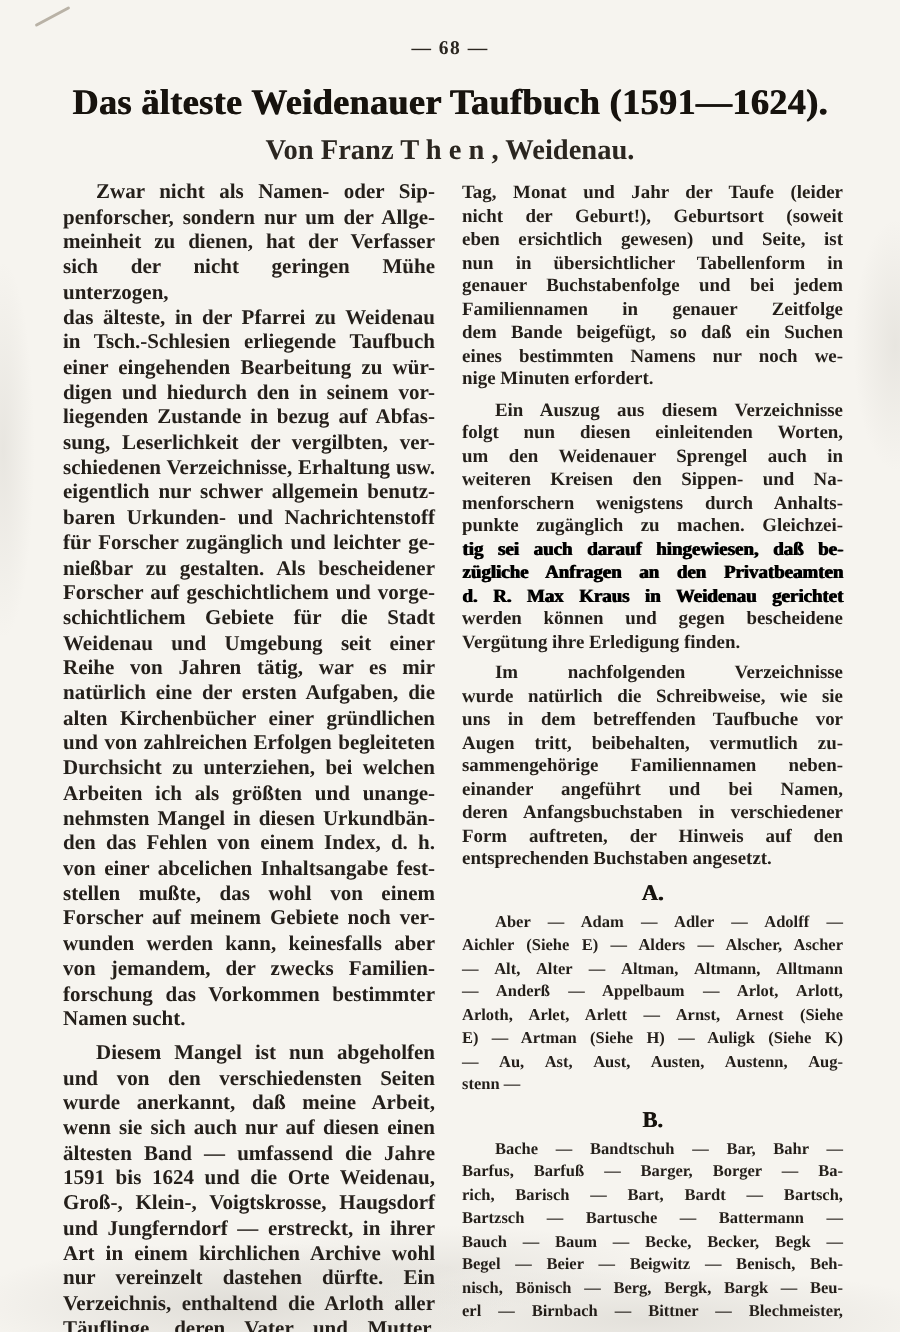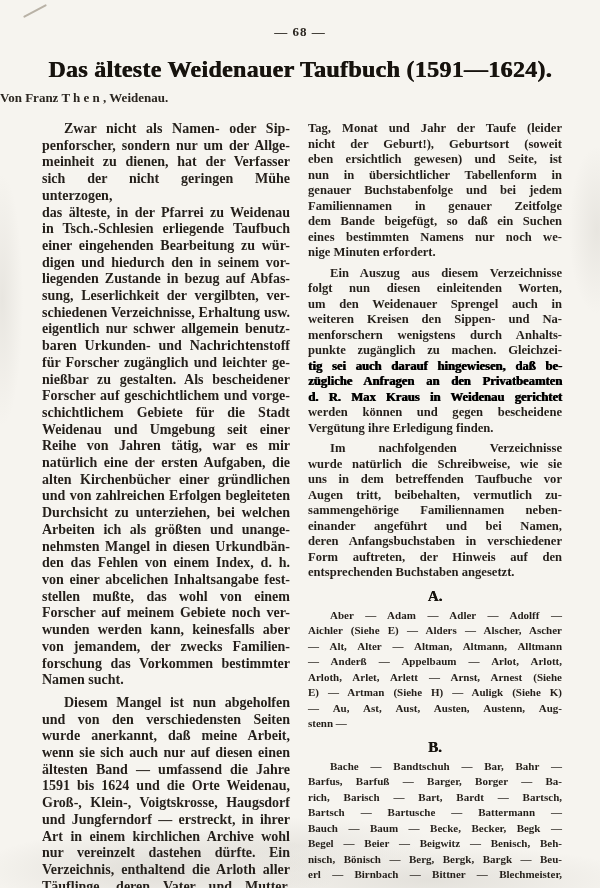--- a/index.html
+++ b/index.html
@@ -26,22 +26,22 @@
     position:absolute;top:24px;left:0;right:0;text-align:center;
     font-size:13px;letter-spacing:1px;font-weight:bold;color:#2b2620;
   }
   .title{
     position:absolute;top:56px;left:0;right:0;text-align:center;
     font-size:24px;font-weight:bold;color:#17130e;
     text-shadow:0.6px 0 0 currentColor;
     letter-spacing:0.3px;
   }
   .byline{
-    position:absolute;top:90px;left:0;right:0;text-align:left;
-    font-size:13px;color:#2b2620;font-weight:bold;
+    position:absolute;top:90px;left:0;right:0;text-align:center;
+    font-size:19px;color:#2b2620;font-weight:bold;
   }
   .col{position:absolute;top:121px;font-weight:bold;}
   .col-left{left:42px;width:248px;font-size:14px;}
   .col-right{left:308px;width:254px;font-size:12.6px;}
   .line{
     text-align:justify;text-align-last:justify;
     white-space:normal;
   }
   .col-left .line{line-height:16.7px;}
   .col-right .line{line-height:15.5px;}
@@ -164,20 +164,20 @@
         <div class="line">Arloth, Arlet, Arlett — Arnst, Arnest (Siehe</div>
         <div class="line">E) — Artman (Siehe H) — Auligk (Siehe K)</div>
         <div class="line">— Au, Ast, Aust, Austen, Austenn, Aug-</div>
         <div class="line last">stenn —</div>
       </div>
       <div class="section-heading">B.</div>
       <div class="para names">
         <div class="line indent">Bache — Bandtschuh — Bar, Bahr —</div>
         <div class="line">Barfus, Barfuß — Barger, Borger — Ba-</div>
         <div class="line">rich, Barisch — Bart, Bardt — Bartsch,</div>
-        <div class="line">Bartsch — Bartusche — Battermann —</div>
+        <div class="line">Bartzsch — Bartusche — Battermann —</div>
         <div class="line">Bauch — Baum — Becke, Becker, Begk —</div>
         <div class="line">Begel — Beier — Beigwitz — Benisch, Beh-</div>
         <div class="line">nisch, Bönisch — Berg, Bergk, Bargk — Beu-</div>
         <div class="line">erl — Birnbach — Bittner — Blechmeister,</div>
       </div>
     </div>
 </div>
 
 </body></html>

